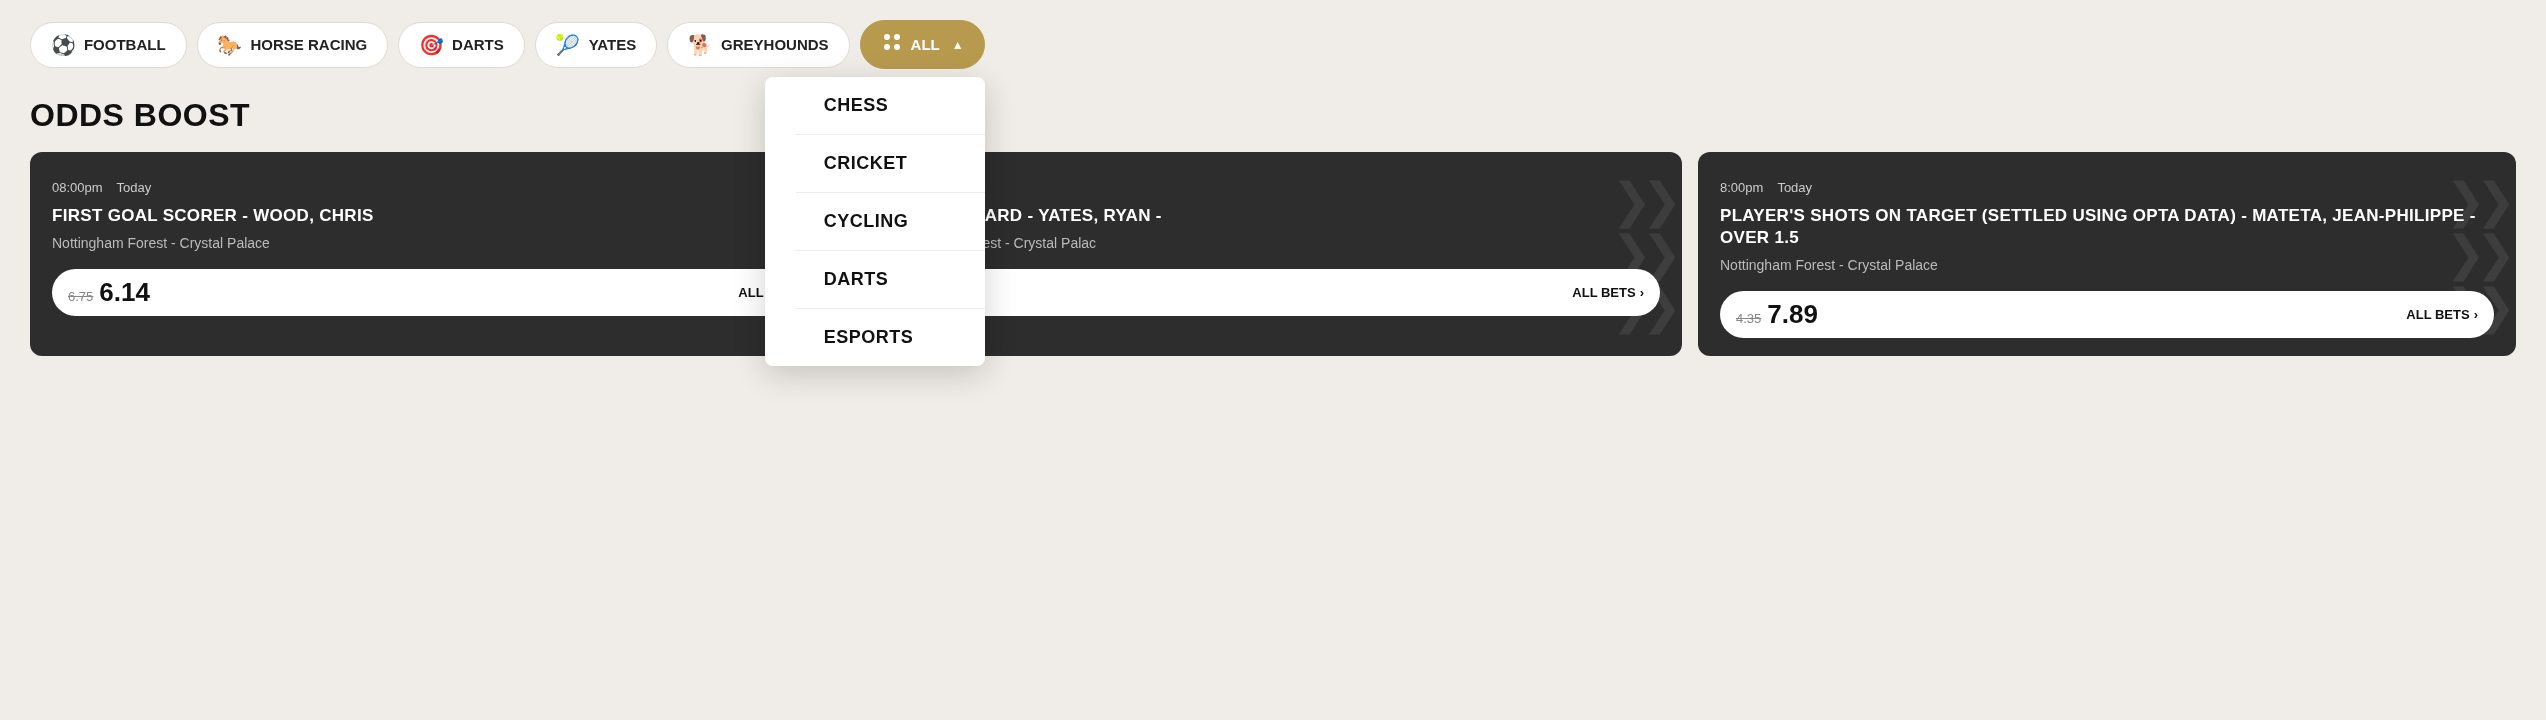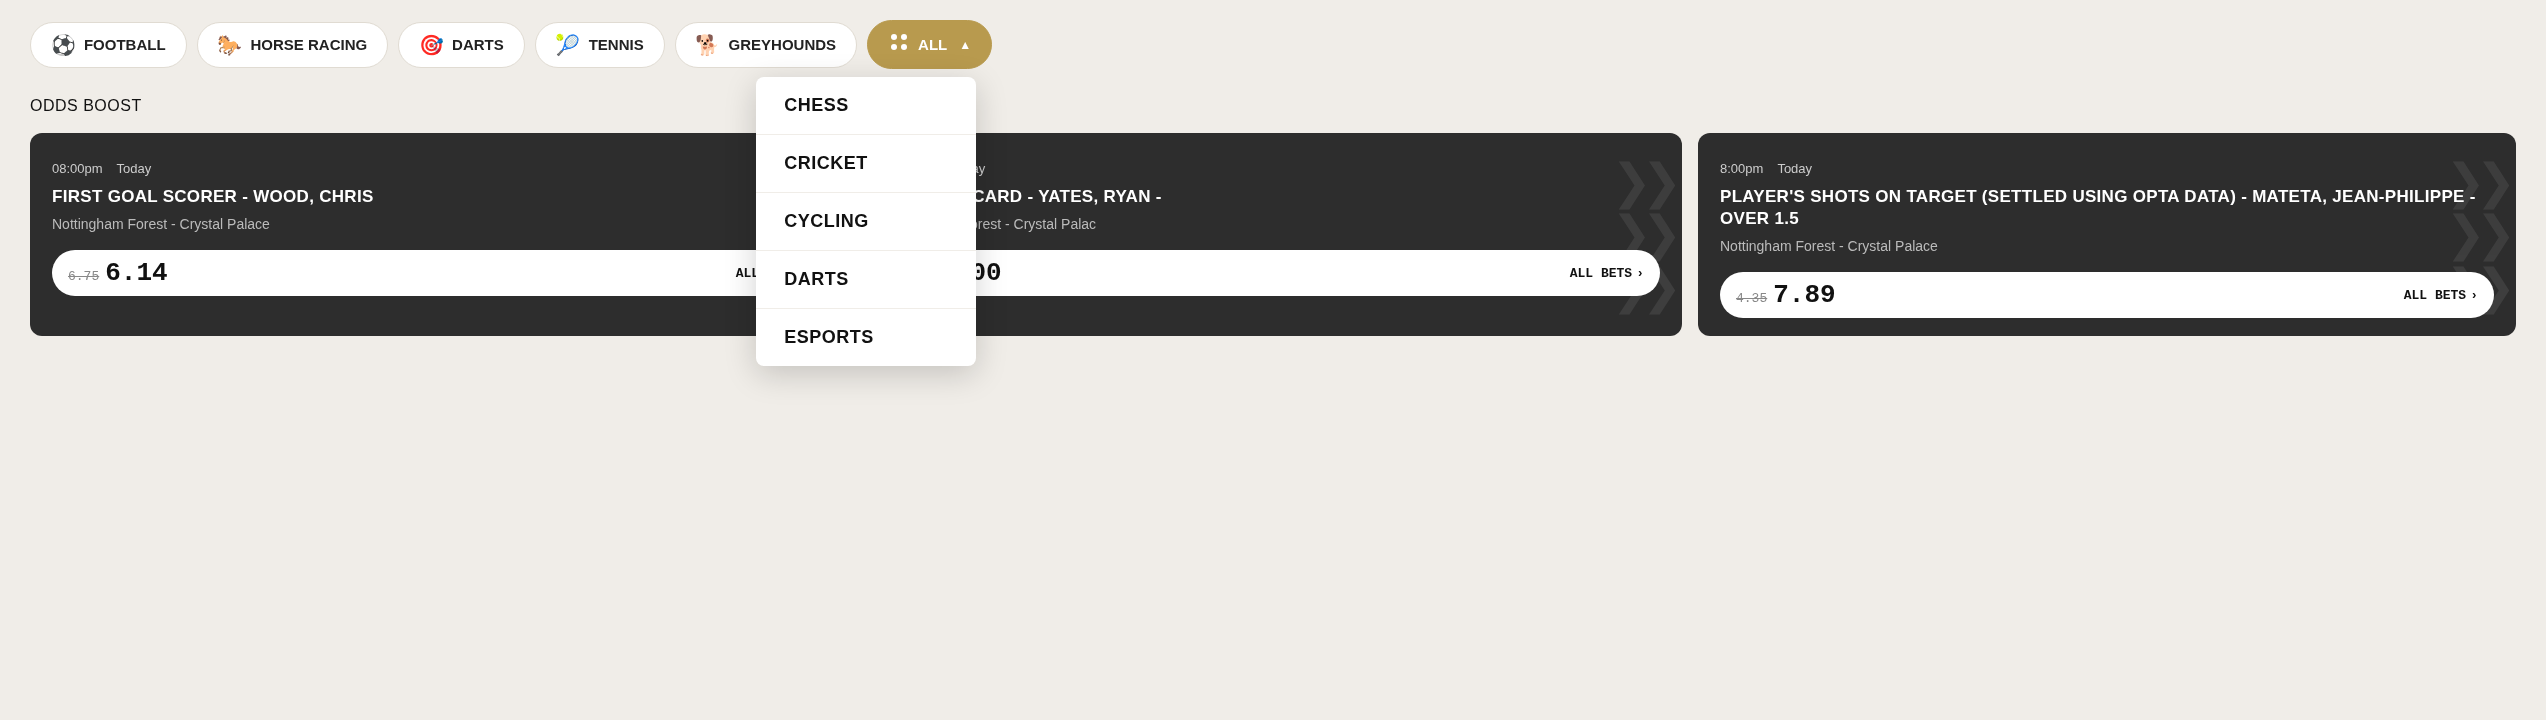--- a/index.html
+++ b/index.html
@@ -35,22 +35,22 @@
     }
     .nav-item .sport-icon { font-size: 20px; }
     .nav-item-all {
       background: #b89a4e;
       border-color: #b89a4e;
       color: #fff;
     }
 
     
     .section-title {
-      font-size: 16px;
-      font-weight: 400;
+      font-size: 32px;
+      font-weight: 700;
       color: #111;
       margin-bottom: 18px;
       letter-spacing: 0.5px;
     }
 
     
     .cards-row {
       display: flex;
       gap: 16px;
       position: relative;
@@ -107,21 +107,20 @@
 
     .card-bet-row {
       display: flex;
       align-items: center;
       background: #fff;
       border-radius: 50px;
       padding: 8px 16px;
       justify-content: space-between;
       position: relative;
       z-index: 1;
-      font-family: Liberation Mono, monospace;
     }
     .card-odds {
       display: flex;
       align-items: baseline;
       gap: 6px;
     }
     .card-odds-old {
       font-size: 13px;
       color: #888;
       text-decoration: line-through;
@@ -144,27 +143,28 @@
 
     
     .all-dropdown-wrapper {
       position: relative;
       display: inline-block;
     }
 
     .dropdown-menu {
       position: absolute;
       top: calc(100% + 8px);
-      right: 16px;
+      right: 0;
       background: #fff;
       border-radius: 8px;
       box-shadow: 0 8px 32px rgba(0,0,0,0.18);
       min-width: 220px;
       z-index: 200;
       overflow: hidden;
+      padding-left: 31px;
     }
     .dropdown-item {
       padding: 18px 28px;
       font-size: 18px;
       font-weight: 700;
       color: #111;
       cursor: pointer;
       border-bottom: 1px solid #f0ede8;
       text-transform: uppercase;
       letter-spacing: 0.5px;
@@ -195,21 +195,21 @@
       <div class="nav-item">
     <span class="sport-icon">🐎</span>
     <span>HORSE RACING</span>
   </div>
       <div class="nav-item">
     <span class="sport-icon">🎯</span>
     <span>DARTS</span>
   </div>
       <div class="nav-item">
     <span class="sport-icon">🎾</span>
-    <span>TENNIS</span>
+    <span>YATES</span>
   </div>
       <div class="nav-item">
     <span class="sport-icon">🐕</span>
     <span>GREYHOUNDS</span>
   </div>
     </div>
 
   <div class="all-dropdown-wrapper">
     <div class="nav-item nav-item-all" id="all-btn">
       <span class="sport-icon">

